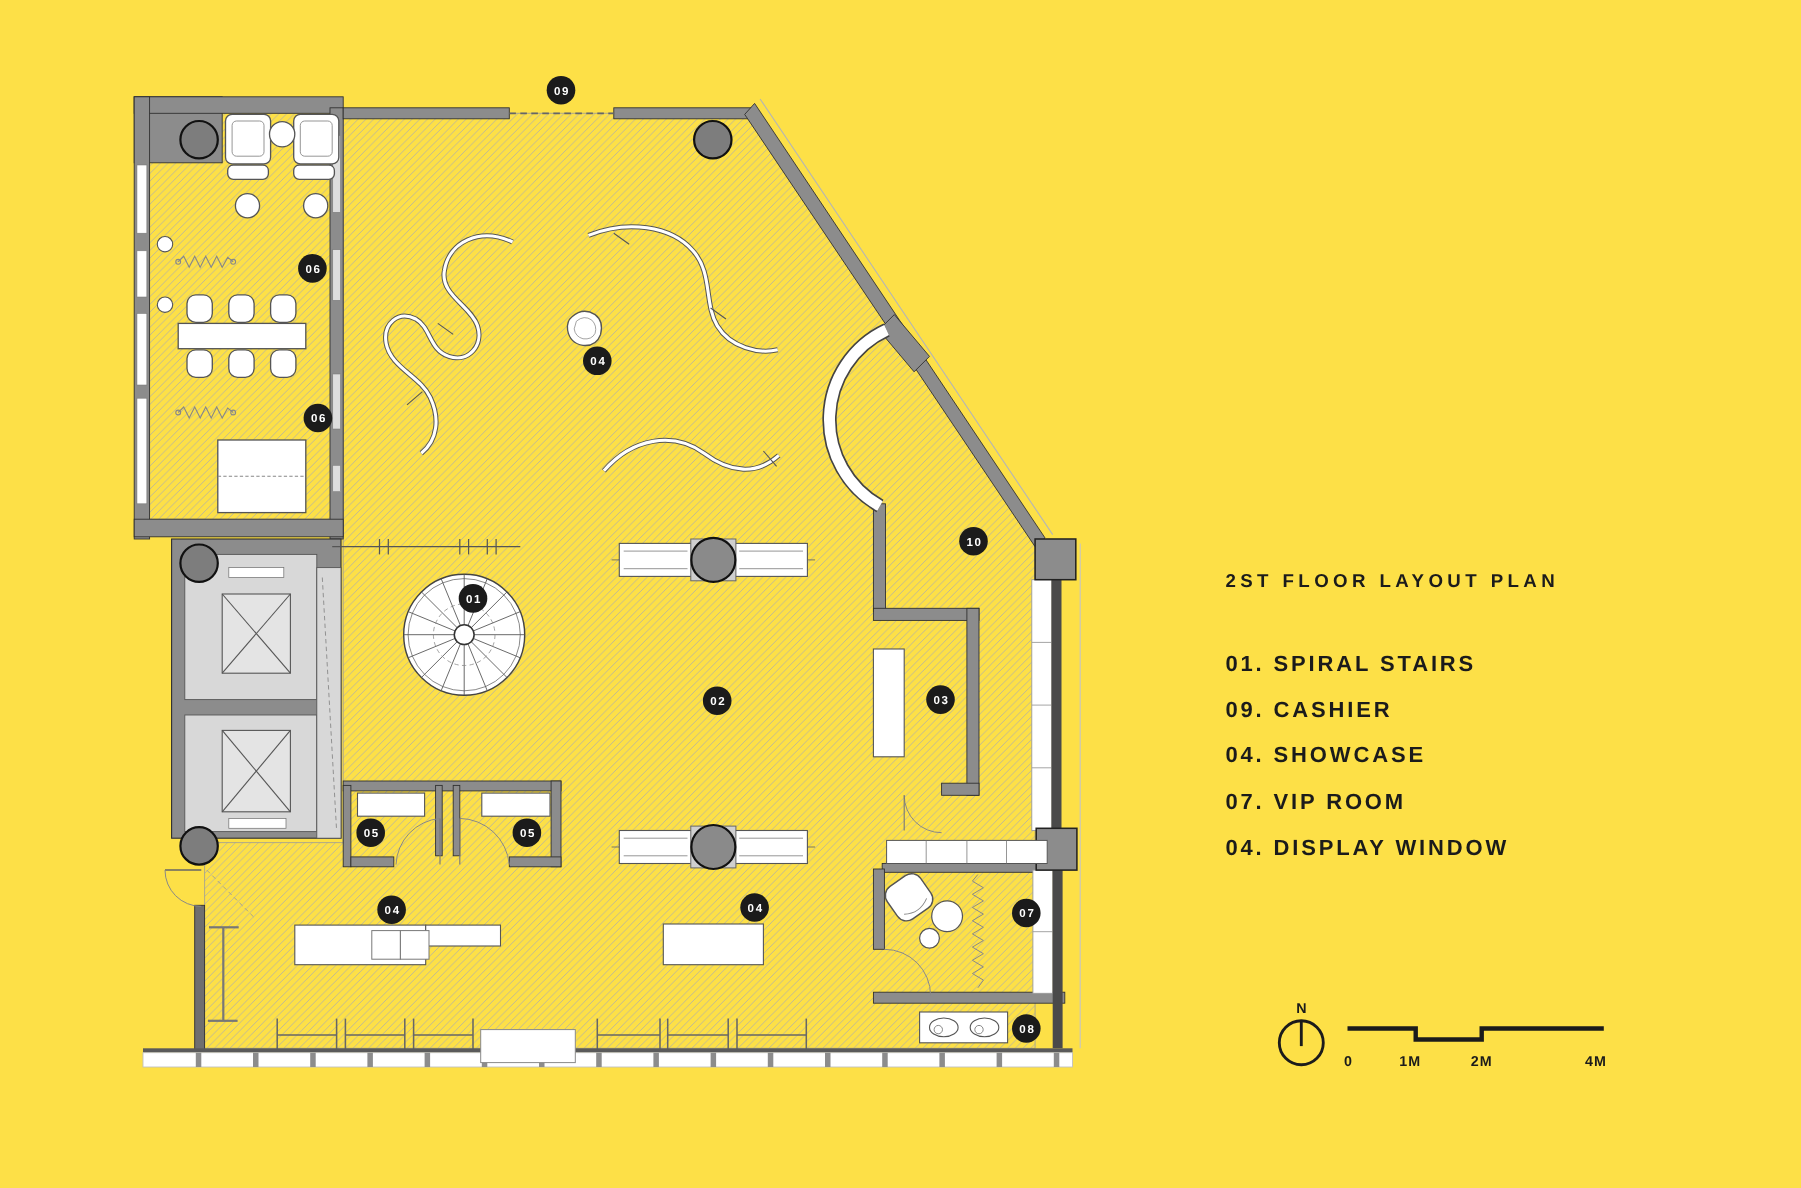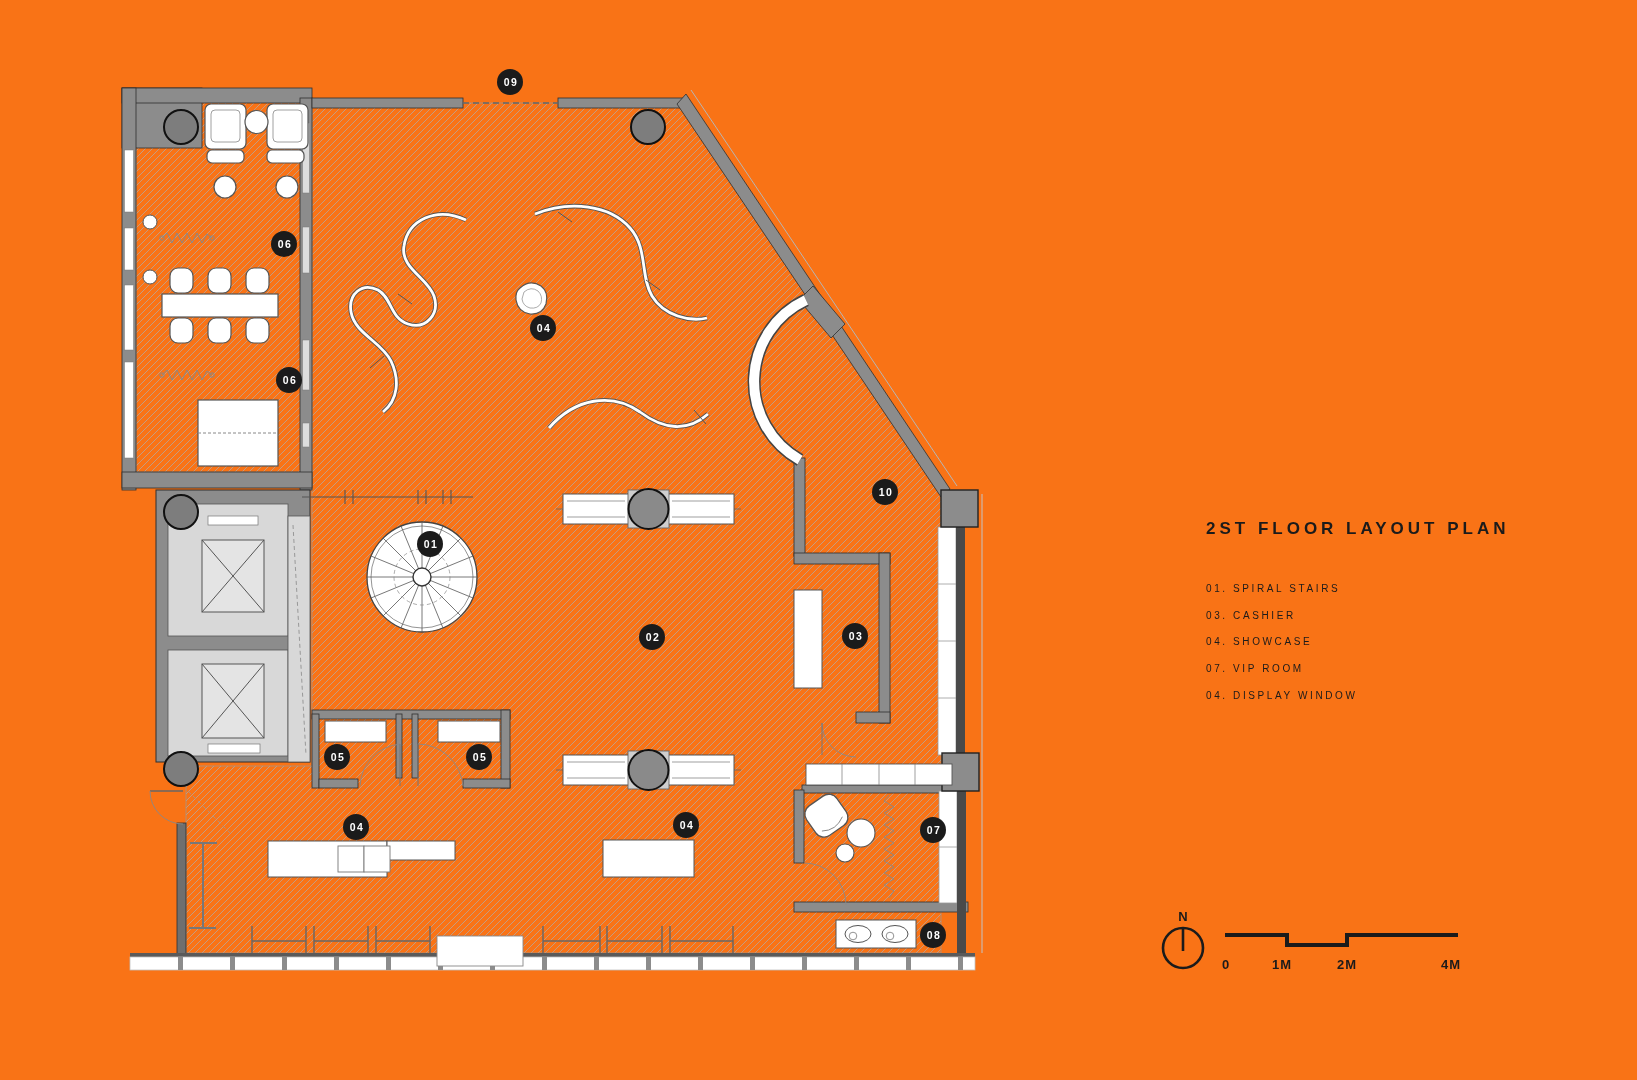--- a/index.html
+++ b/index.html
@@ -1,23 +1,23 @@
 <!DOCTYPE html>
 <html><head>
 <meta charset="utf-8">
 <style>
   html,body{margin:0;padding:0;background:#fff;width:1637px;height:1080px;overflow:hidden;
     font-family:"Liberation Sans",sans-serif;}
-  .stage{position:relative;width:1637px;height:1080px;background:#f97316;}
+  .stage{position:relative;width:1637px;height:1080px;background:#fde047;}
   svg{position:absolute;left:0;top:0;}
-  .legend{position:absolute;left:1206px;top:519px;color:#1b1b1b;}
+  .legend{position:absolute;left:1114px;top:519px;color:#1b1b1b;}
   .legend-title{font-size:17px;font-weight:bold;letter-spacing:4px;color:#1b1b1b;white-space:nowrap;}
   .legend-items{position:absolute;left:0;top:57px;width:420px;}
-  .legend-item{height:26.7px;line-height:26.7px;font-size:10px;font-weight:normal;
-    letter-spacing:2.6px;color:#1b1b1b;white-space:nowrap;}
+  .legend-item{height:26.7px;line-height:26.7px;font-size:20px;font-weight:bold;
+    letter-spacing:2.6px;color:#1b1b1b;white-space:nowrap;margin-top:15px;}
   .badge{fill:#1b1b1b;}
   .badge-text{fill:#fff;font-size:10.5px;font-weight:bold;letter-spacing:1.5px;text-anchor:middle;}
   .scale-label{fill:#1b1b1b;font-size:13px;font-weight:bold;letter-spacing:1px;text-anchor:middle;}
   .north-label{fill:#1b1b1b;font-size:13px;font-weight:bold;text-anchor:middle;}
 </style>
 </head>
 <body>
 
 <div class="stage">
 
@@ -401,20 +401,20 @@
     <text x="1282" y="969" class="scale-label">1M</text>
     <text x="1347" y="969" class="scale-label">2M</text>
     <text x="1451" y="969" class="scale-label">4M</text>
   </g>
 </svg>
 
 <div class="legend">
   <div class="legend-title">2ST FLOOR LAYOUT PLAN</div>
   <div class="legend-items" id="legend-items">
         <div class="legend-item">01. SPIRAL STAIRS</div>
-        <div class="legend-item">03. CASHIER</div>
+        <div class="legend-item">09. CASHIER</div>
         <div class="legend-item">04. SHOWCASE</div>
         <div class="legend-item">07. VIP ROOM</div>
         <div class="legend-item">04. DISPLAY WINDOW</div>
       </div>
 </div>
 
 </div>
 
 </body></html>

